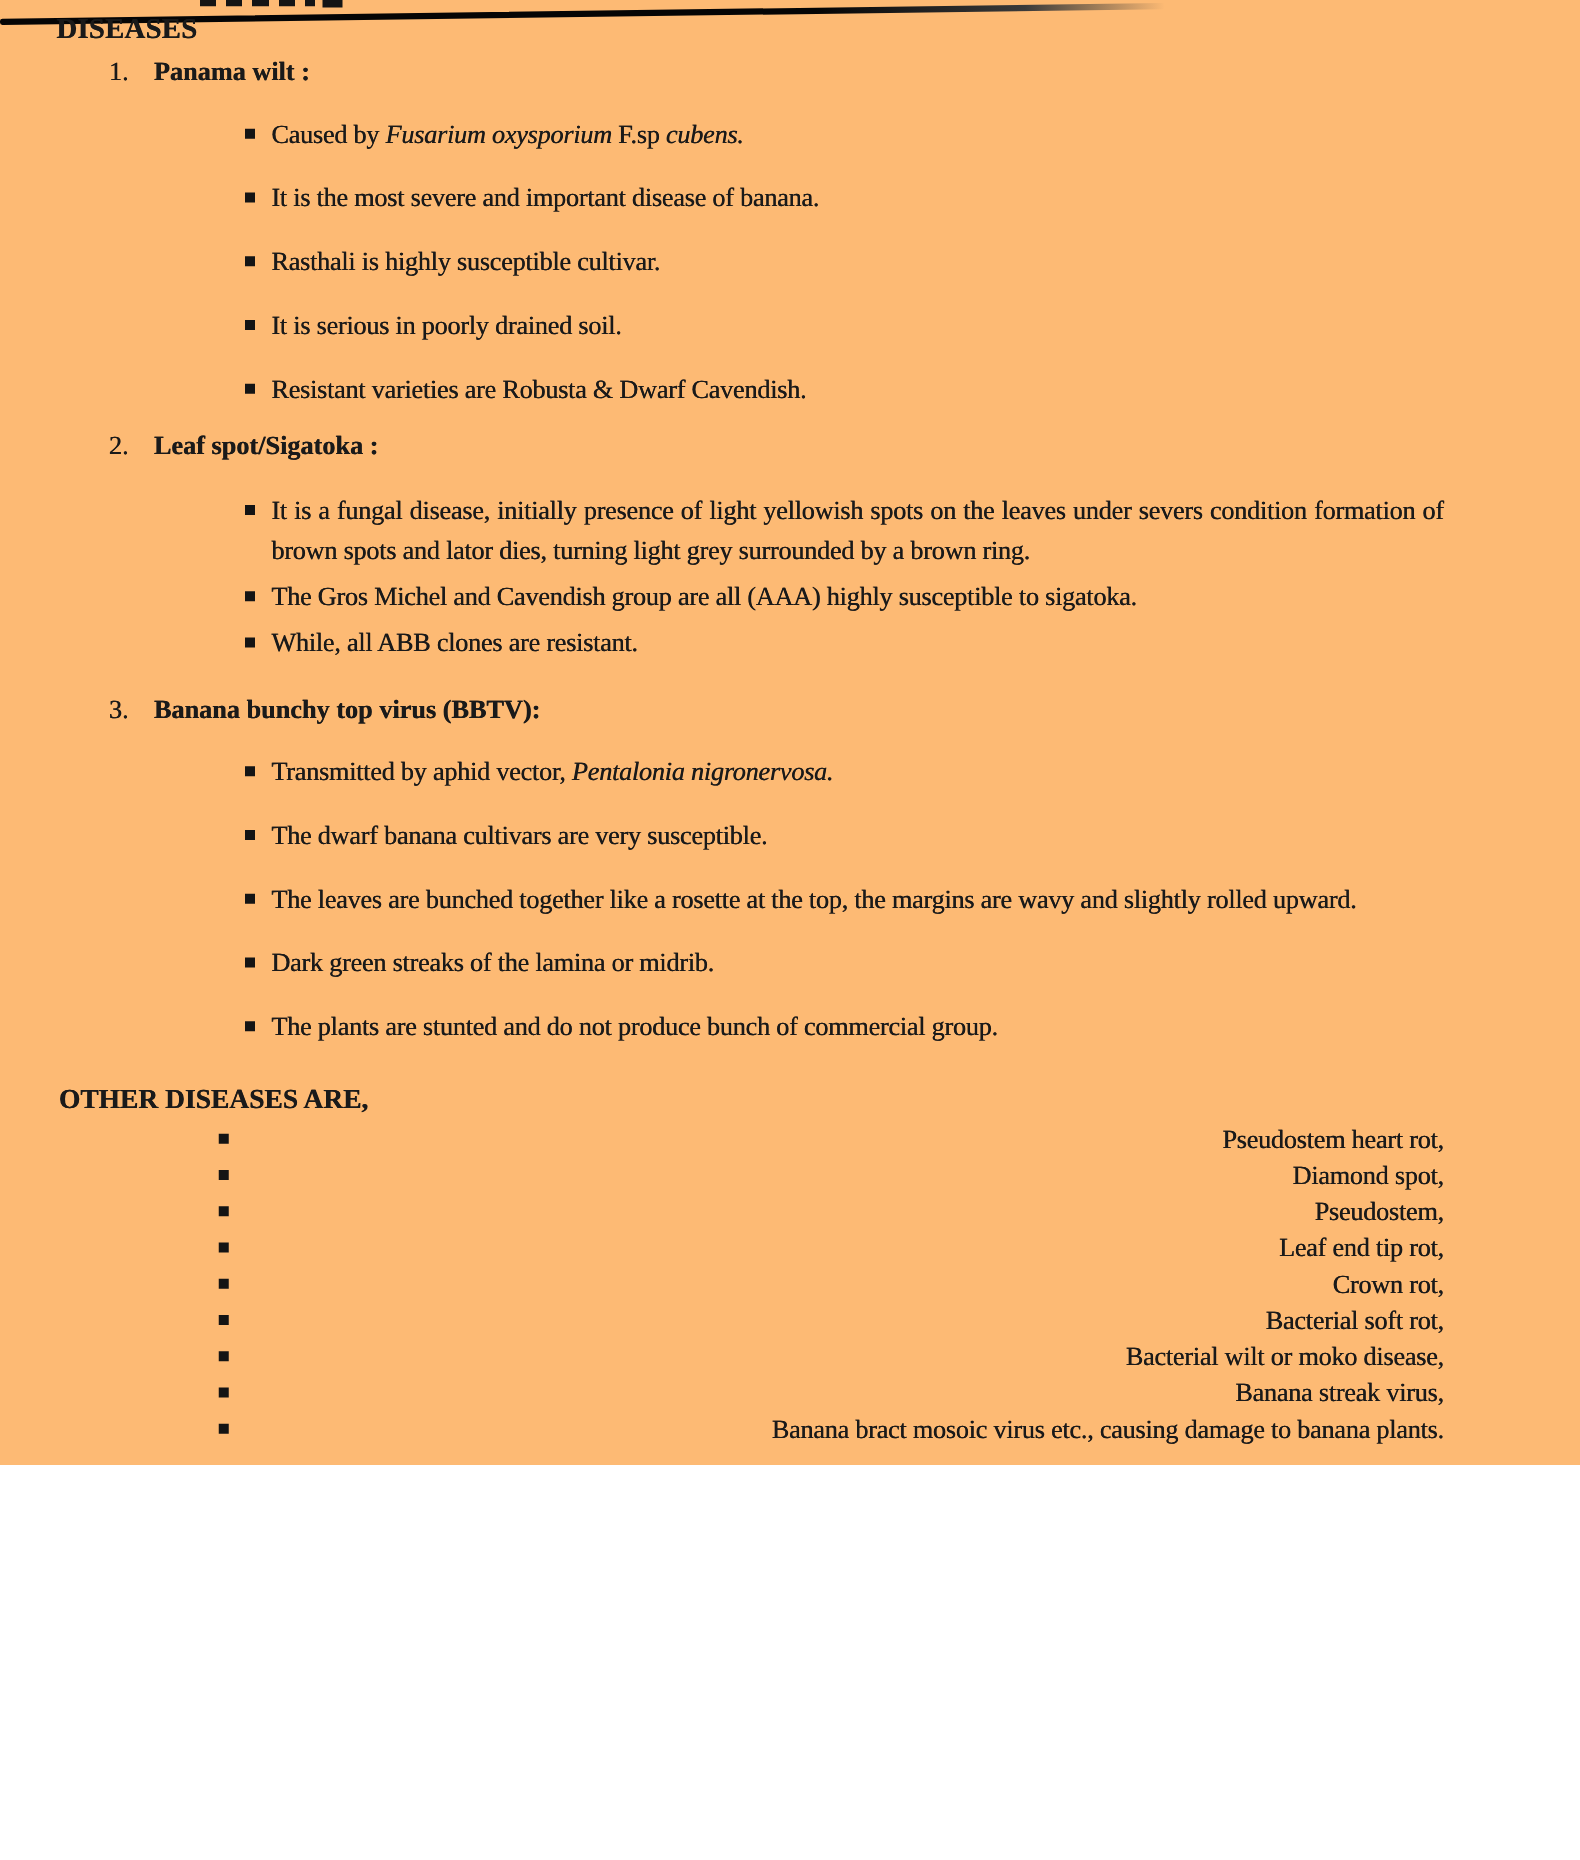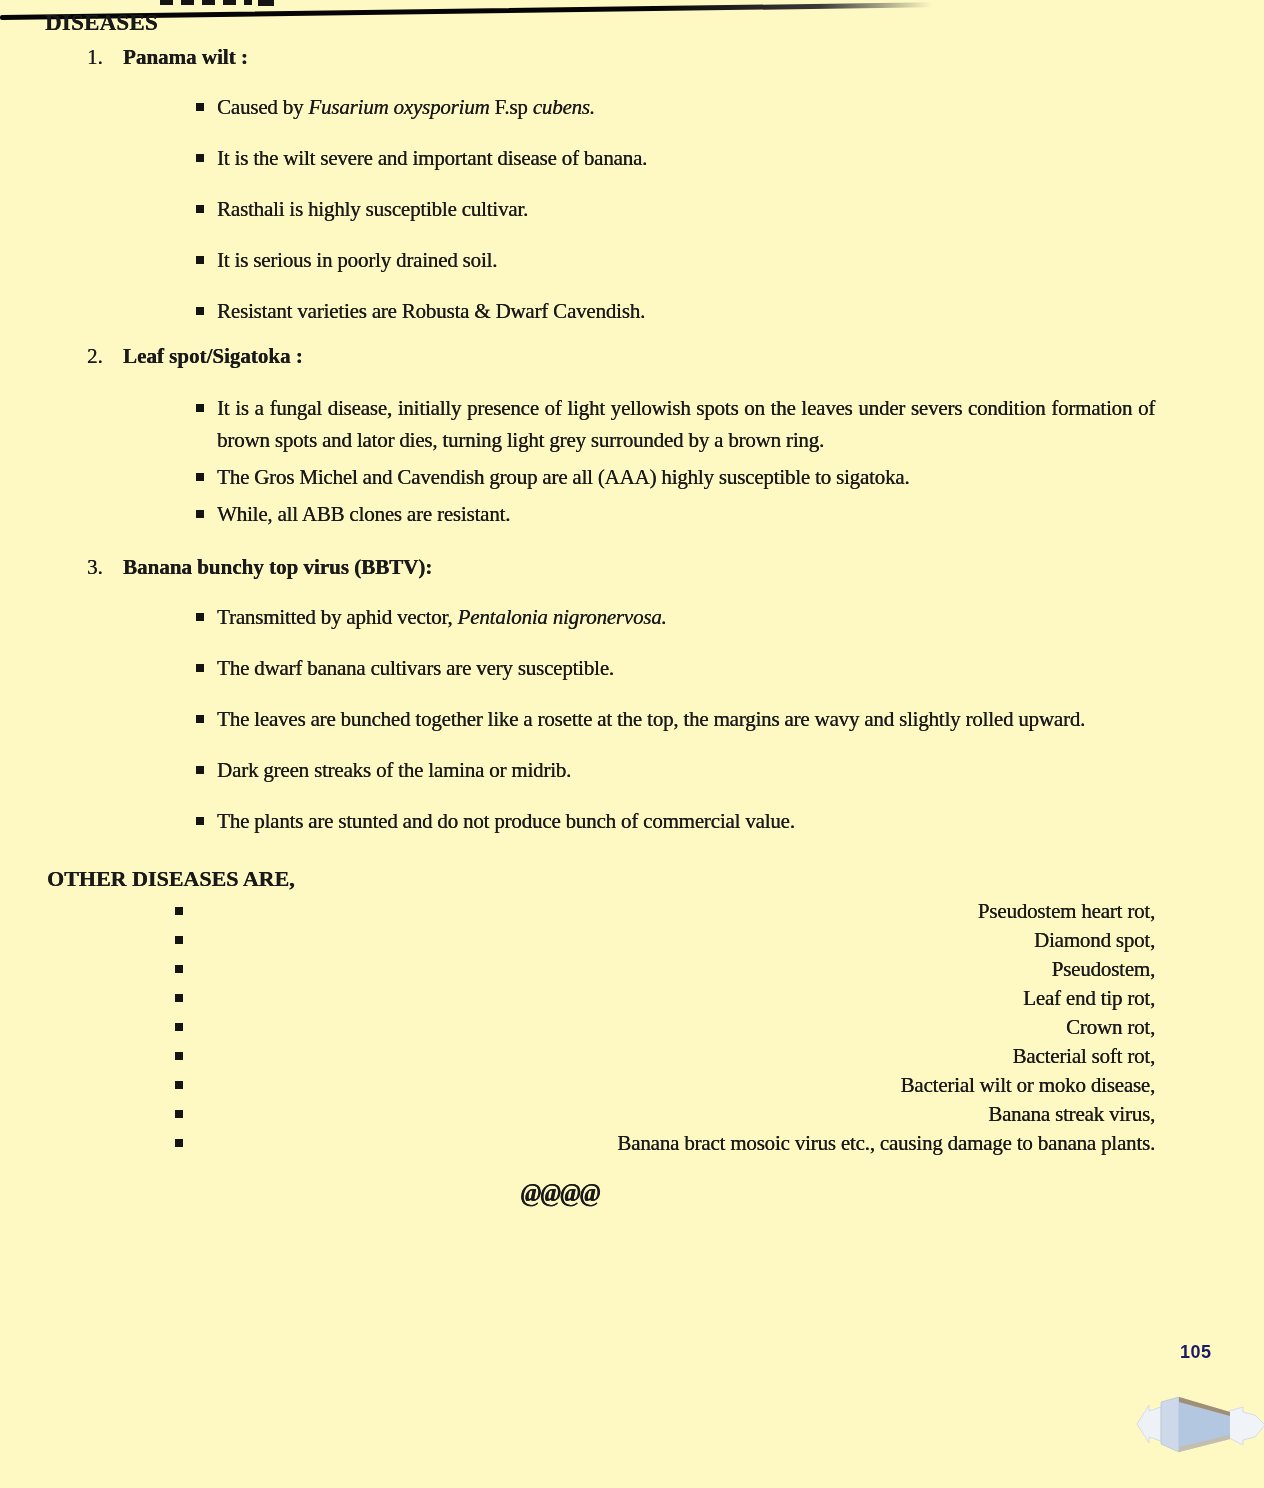--- a/index.html
+++ b/index.html
@@ -1,20 +1,20 @@
 <!DOCTYPE html>
 <html><head>
 <meta charset="utf-8">
 <style>
   html,body { margin:0; padding:0; }
   body { background:#ffffff; }
   .page {
     position:relative;
-    width:1264px; height:1488px;
-    background:#fef9c3;
+    width:1264px; height:1172px;
+    background:#fdba74;
     overflow:hidden;
     font-family:"Liberation Serif", serif;
     color:#1a1a1a;
     text-decoration:underline;
   }
   
   .scan-line {
     position:absolute; left:0; top:15px; width:932px; height:5px;
     background:linear-gradient(to right, #050505 0%, #050505 70%, #3a3a3a 88%, rgba(0,0,0,0) 100%);
     transform:rotate(-0.78deg); transform-origin:0 50%;
@@ -89,21 +89,21 @@
         <span class="sec-num">1.</span>
         <span class="sec-heading">Panama wilt :</span>
       </div>
       <ul class="bullets">
         <li>
           <span class="sq"></span>
           <span class="bt"><span>Caused by </span><i>Fusarium oxysporium</i><span> F.sp </span><i>cubens.</i></span>
         </li>
         <li>
           <span class="sq"></span>
-          <span class="bt">It is the wilt severe and important disease of banana.</span>
+          <span class="bt">It is the most severe and important disease of banana.</span>
         </li>
         <li>
           <span class="sq"></span>
           <span class="bt">Rasthali is highly susceptible cultivar.</span>
         </li>
         <li>
           <span class="sq"></span>
           <span class="bt">It is serious in poorly drained soil.</span>
         </li>
         <li>
@@ -151,21 +151,21 @@
         <li class="just">
           <span class="sq"></span>
           <span class="bt">The leaves are bunched together like a rosette at the top, the margins are wavy and slightly rolled upward.</span>
         </li>
         <li>
           <span class="sq"></span>
           <span class="bt">Dark green streaks of the lamina or midrib.</span>
         </li>
         <li>
           <span class="sq"></span>
-          <span class="bt">The plants are stunted and do not produce bunch of commercial value.</span>
+          <span class="bt">The plants are stunted and do not produce bunch of commercial group.</span>
         </li>
       </ul>
     </div>
 
     <div class="section">
       <div class="other-head">OTHER DISEASES ARE,</div>
       <ul class="other">
         <li><span class="sq"></span><span class="bt">Pseudostem heart rot,</span></li>
         <li><span class="sq"></span><span class="bt">Diamond spot,</span></li>
         <li><span class="sq"></span><span class="bt">Pseudostem,</span></li>

